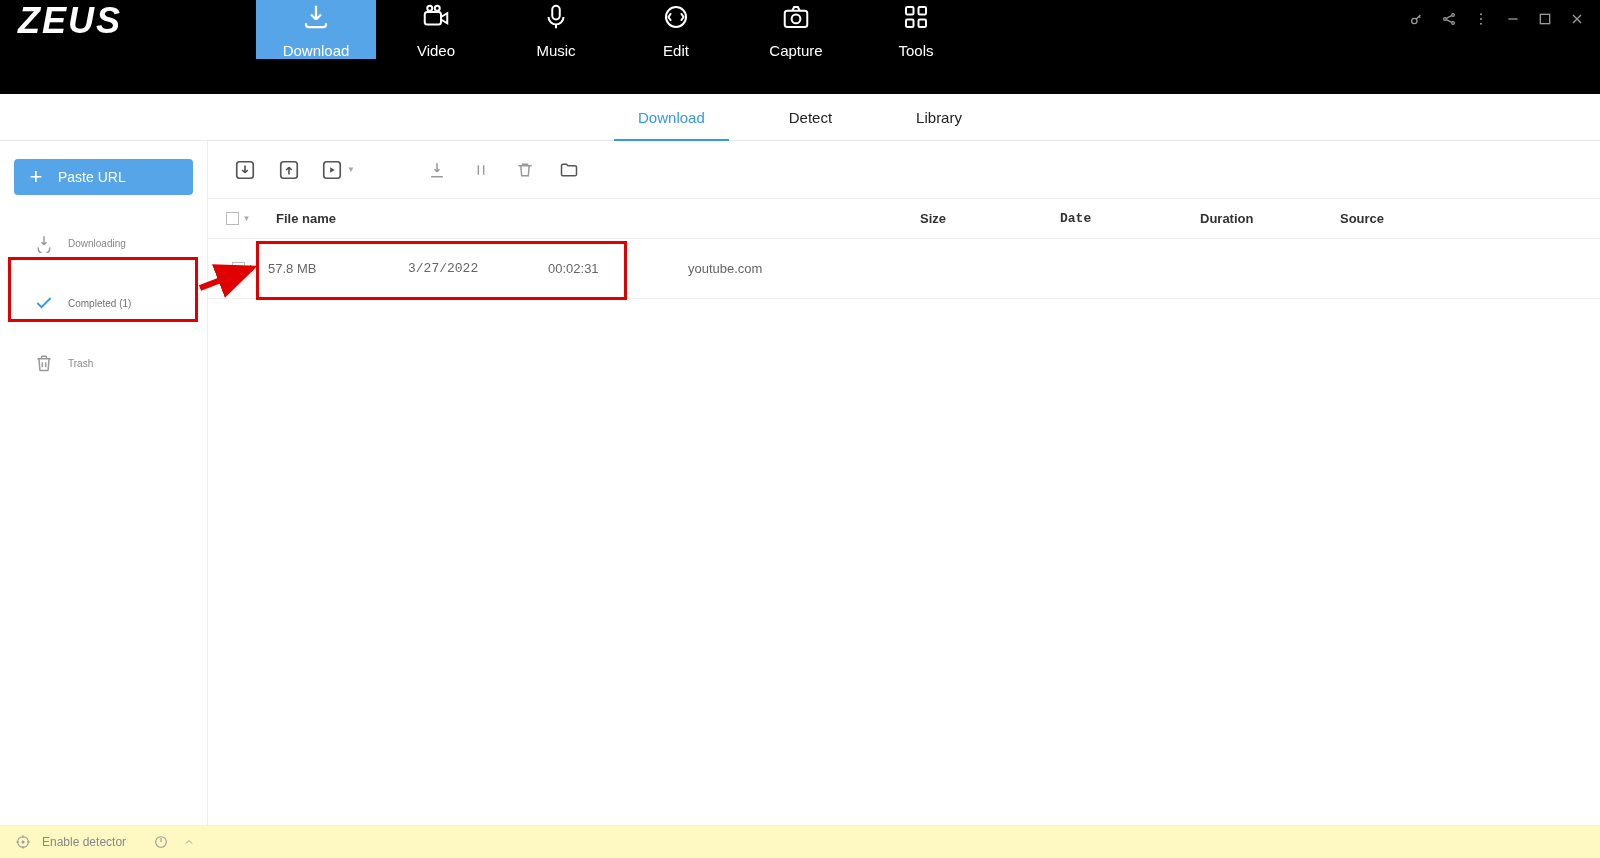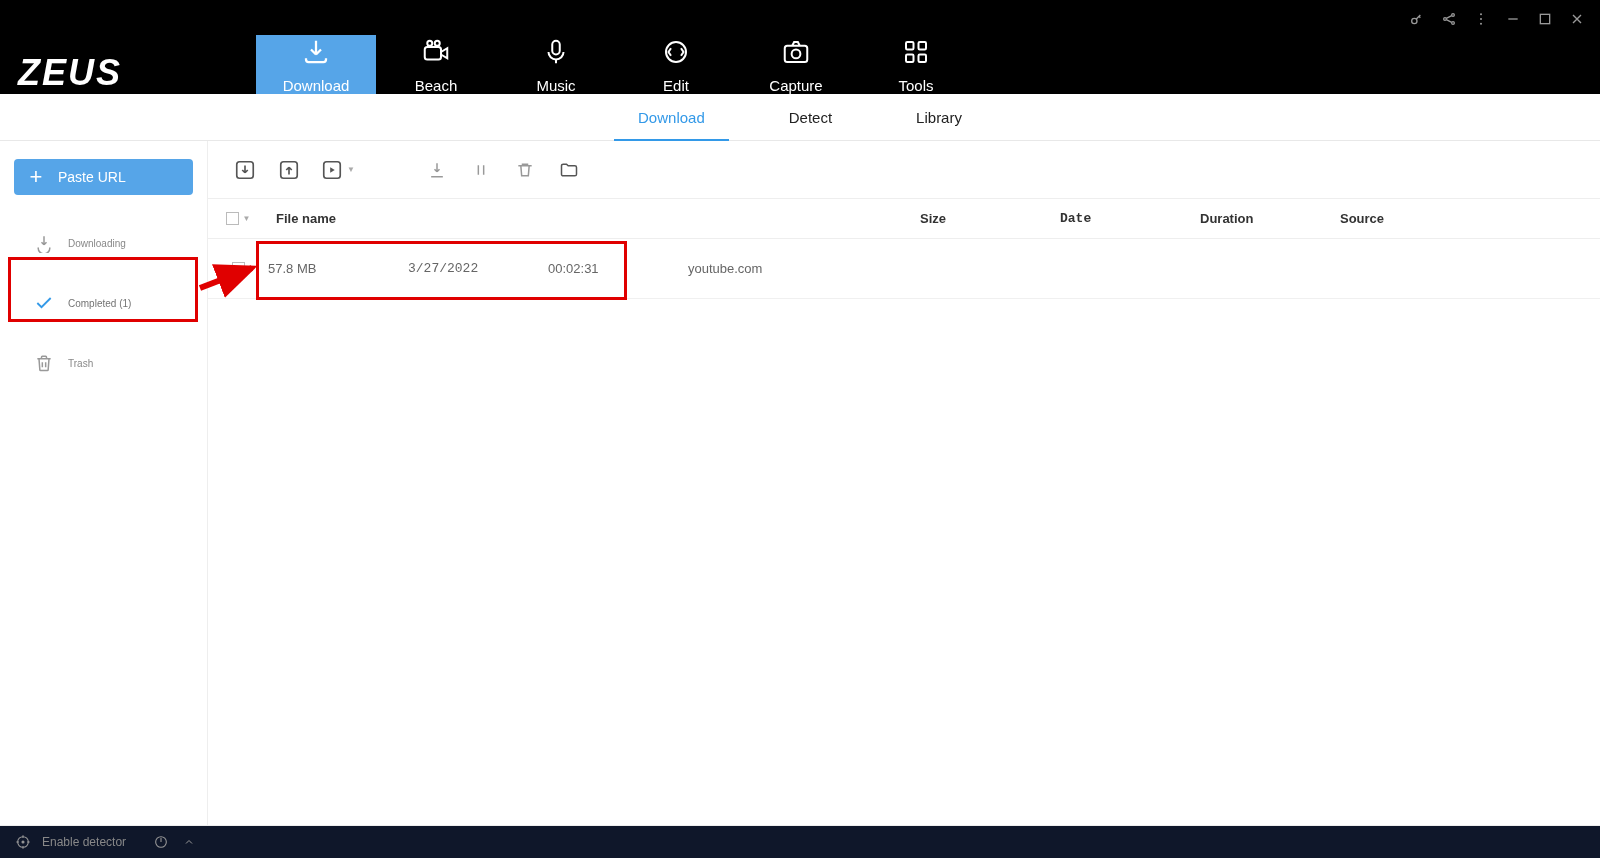--- a/index.html
+++ b/index.html
@@ -12,21 +12,21 @@
       width: 1600px;
       height: 858px;
       background: #fff;
       overflow: hidden;
       position: relative;
     }
     .titlebar {
       height: 94px;
       background: #000;
       display: flex;
-      align-items: flex-end;
+      align-items: flex-start;
       position: relative;
     }
     .logo {
       width: 256px;
       display: flex;
       align-items: center;
       justify-content: flex-start;
       padding-left: 18px;
       color: #fff;
       font-size: 36px;
@@ -227,21 +227,21 @@
       left: 0;
       right: 0;
       height: 33px;
       border-top: 1px solid #eee;
       display: flex;
       align-items: center;
       padding: 0 14px;
       gap: 10px;
       font-size: 12px;
       color: #888;
-      background: #0f172a;
+      background: #fef9c3;
     }
     .status-icon {
       width: 18px;
       height: 18px;
       display: flex;
       align-items: center;
       justify-content: center;
     }
     .highlight-box1 {
       position: absolute;
@@ -285,21 +285,21 @@
     </div>
     <div class="top-tab">
       <span class="top-tab-icon">
         <svg width="30" height="30" viewBox="0 0 24 24" fill="none" stroke="#fff" stroke-width="1.6">
           <rect x="3" y="8" width="13" height="10" rx="2"></rect>
           <circle cx="7" cy="5" r="2"></circle>
           <circle cx="13" cy="5" r="2"></circle>
           <path d="M16 12l5-3v8l-5-3z"></path>
         </svg>
       </span>
-      <span class="top-tab-label">Beach</span>
+      <span class="top-tab-label">Video</span>
     </div>
     <div class="top-tab">
       <span class="top-tab-icon">
         <svg width="30" height="30" viewBox="0 0 24 24" fill="none" stroke="#fff" stroke-width="1.6">
           <rect x="9" y="3" width="6" height="11" rx="3"></rect>
           <path d="M6 12a6 6 0 0012 0"></path>
           <path d="M12 18v3"></path>
         </svg>
       </span>
       <span class="top-tab-label">Music</span>

